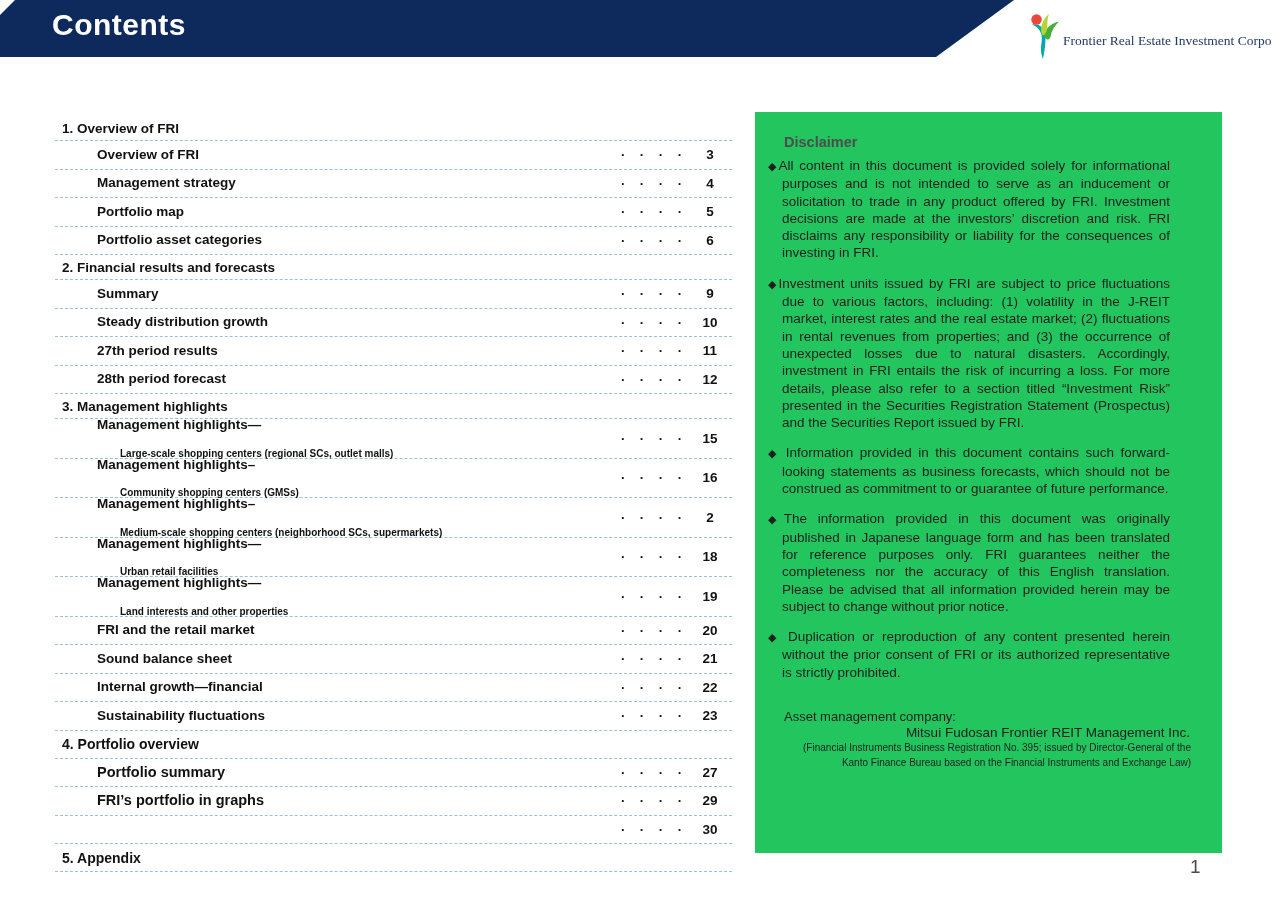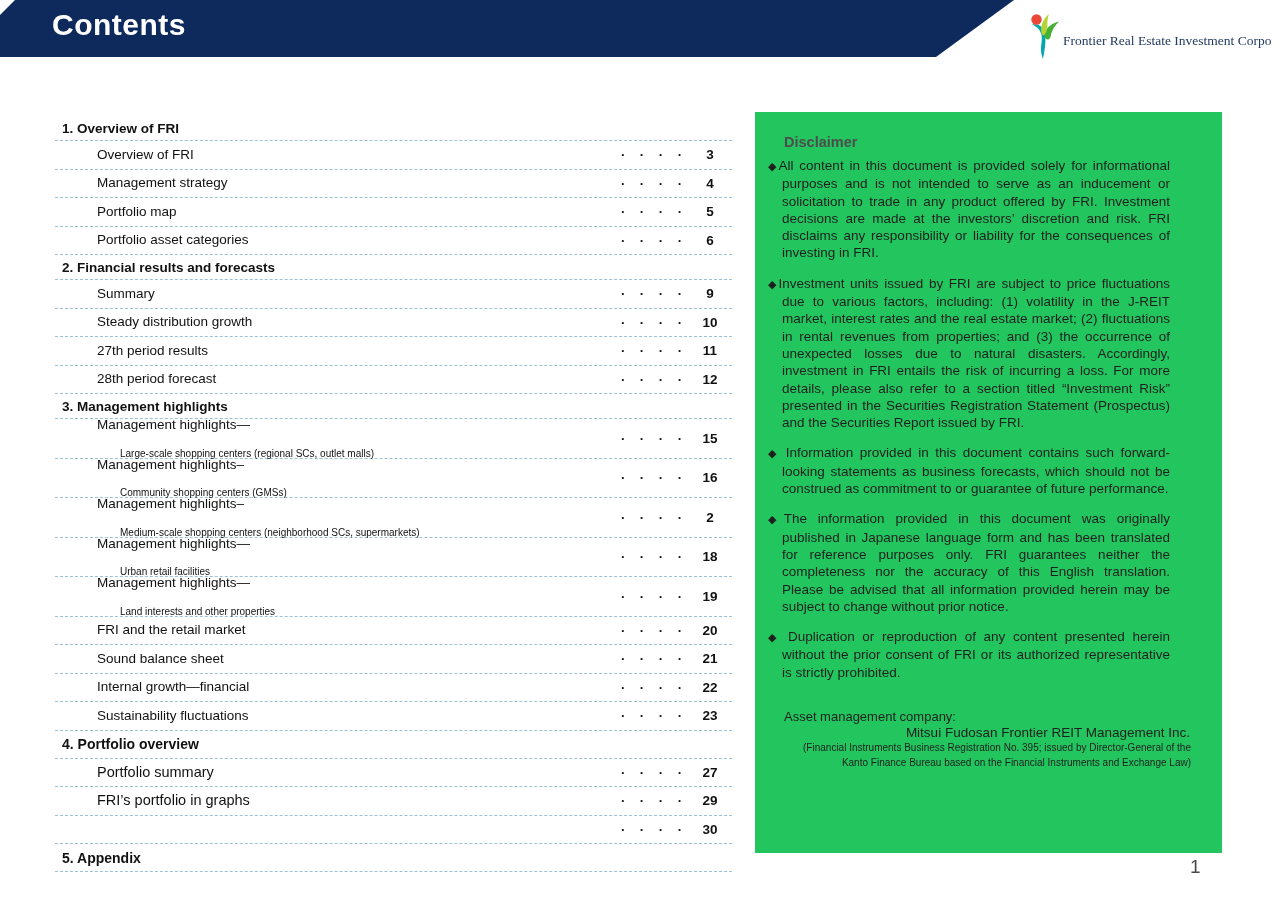--- a/index.html
+++ b/index.html
@@ -31,21 +31,21 @@
     font-weight:700; font-size:13.5px; color:#111; padding-left:7px;
   }
   .toc-section.large { height:28px; font-size:14px; }
   .toc-entry {
     height:28.5px; display:flex; align-items:center;
     border-bottom:1px dashed #9dc0d6;
     padding-left:42px; font-size:13.5px; color:#111;
   }
   .toc-entry.large { font-size:14.5px; }
   .toc-entry.has-sub { height:39.5px; }
-  .entry-text { display:flex; flex-direction:column; justify-content:center; }
+  .entry-text { display:flex; flex-direction:column; justify-content:center;font-weight:bold; }
   .entry-label { line-height:1.15; }
   .entry-sublabel { font-size:10px; color:#111; margin-left:23px; line-height:1.2; margin-top:15px; }
   .entry-dots {
     margin-left:auto; width:72px; text-align:center; font-weight:700;
     font-size:13px; color:#111; word-spacing:9px; letter-spacing:1px; white-space:nowrap;
   }
   .entry-page { width:44px; text-align:center; font-weight:700; font-size:13.5px; color:#111; }
 
   
   .disclaimer {

